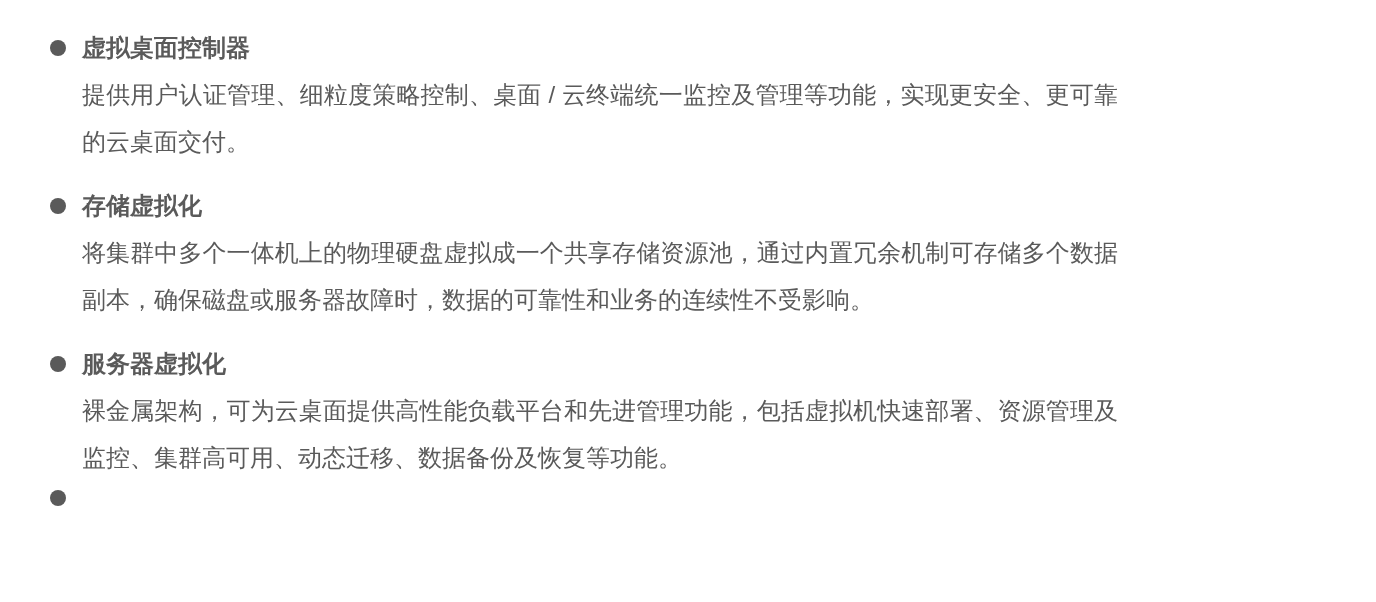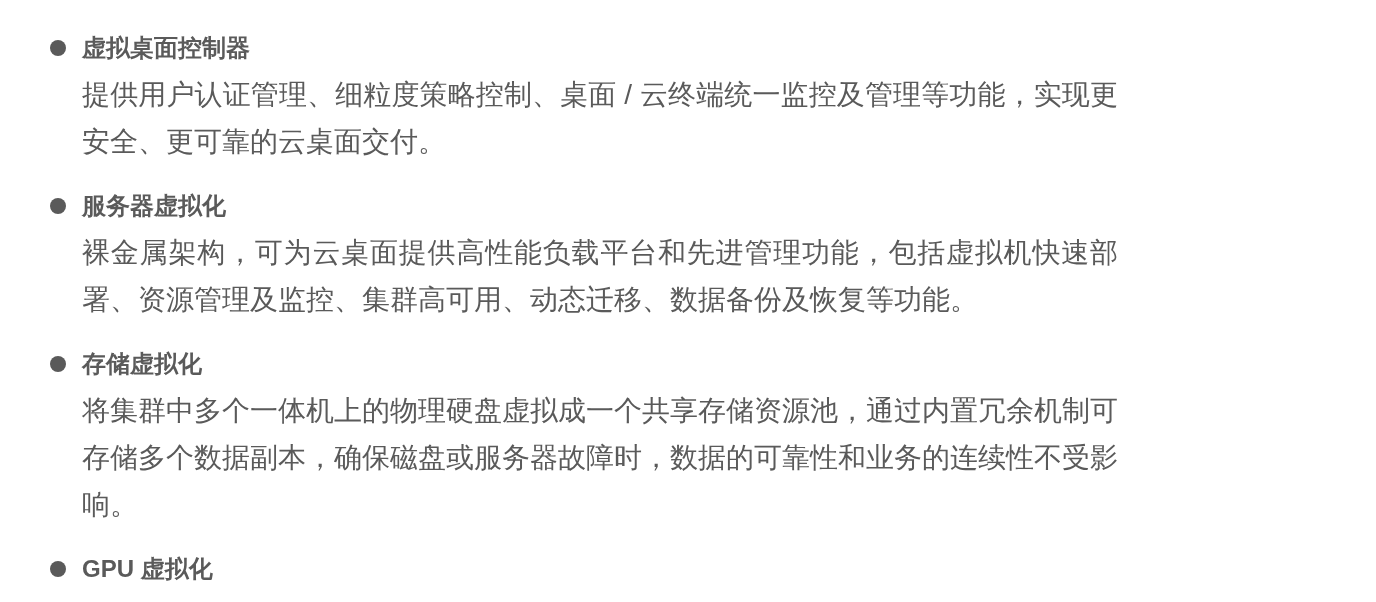--- a/index.html
+++ b/index.html
@@ -41,21 +41,21 @@
     top: 50%;
     transform: translateY(-50%);
     width: 16px;
     height: 16px;
     border-radius: 50%;
     background: #5a5a5a;
     display: inline-block;
   }
   .feature-desc {
     margin: 0;
-    font-size: 28px;
+    font-size: 24px;
     font-weight: normal;
     line-height: 47px;
     text-align: justify;
     color: #5a5a5a;
   }
 </style>
 </head>
 <body>
 
 <div class="doc">
@@ -64,33 +64,32 @@
     <h3 class="feature-title">
       <span class="bullet"></span>
       <span>虚拟桌面控制器</span>
     </h3>
     <p class="feature-desc">提供用户认证管理、细粒度策略控制、桌面 / 云终端统一监控及管理等功能，实现更安全、更可靠的云桌面交付。</p>
   </section>
 
   <section class="feature">
     <h3 class="feature-title">
       <span class="bullet"></span>
+      <span>存储虚拟化</span>
+    </h3>
+    <p class="feature-desc">将集群中多个一体机上的物理硬盘虚拟成一个共享存储资源池，通过内置冗余机制可存储多个数据副本，确保磁盘或服务器故障时，数据的可靠性和业务的连续性不受影响。</p>
+  </section>
+
+  <section class="feature">
+    <h3 class="feature-title">
+      <span class="bullet"></span>
       <span>服务器虚拟化</span>
     </h3>
     <p class="feature-desc">裸金属架构，可为云桌面提供高性能负载平台和先进管理功能，包括虚拟机快速部署、资源管理及监控、集群高可用、动态迁移、数据备份及恢复等功能。</p>
   </section>
 
   <section class="feature">
     <h3 class="feature-title">
       <span class="bullet"></span>
-      <span>存储虚拟化</span>
-    </h3>
-    <p class="feature-desc">将集群中多个一体机上的物理硬盘虚拟成一个共享存储资源池，通过内置冗余机制可存储多个数据副本，确保磁盘或服务器故障时，数据的可靠性和业务的连续性不受影响。</p>
-  </section>
-
-  <section class="feature">
-    <h3 class="feature-title">
-      <span class="bullet"></span>
-      <span>GPU 虚拟化</span>
     </h3>
   </section>
 
 </div>
 
 </body></html>

